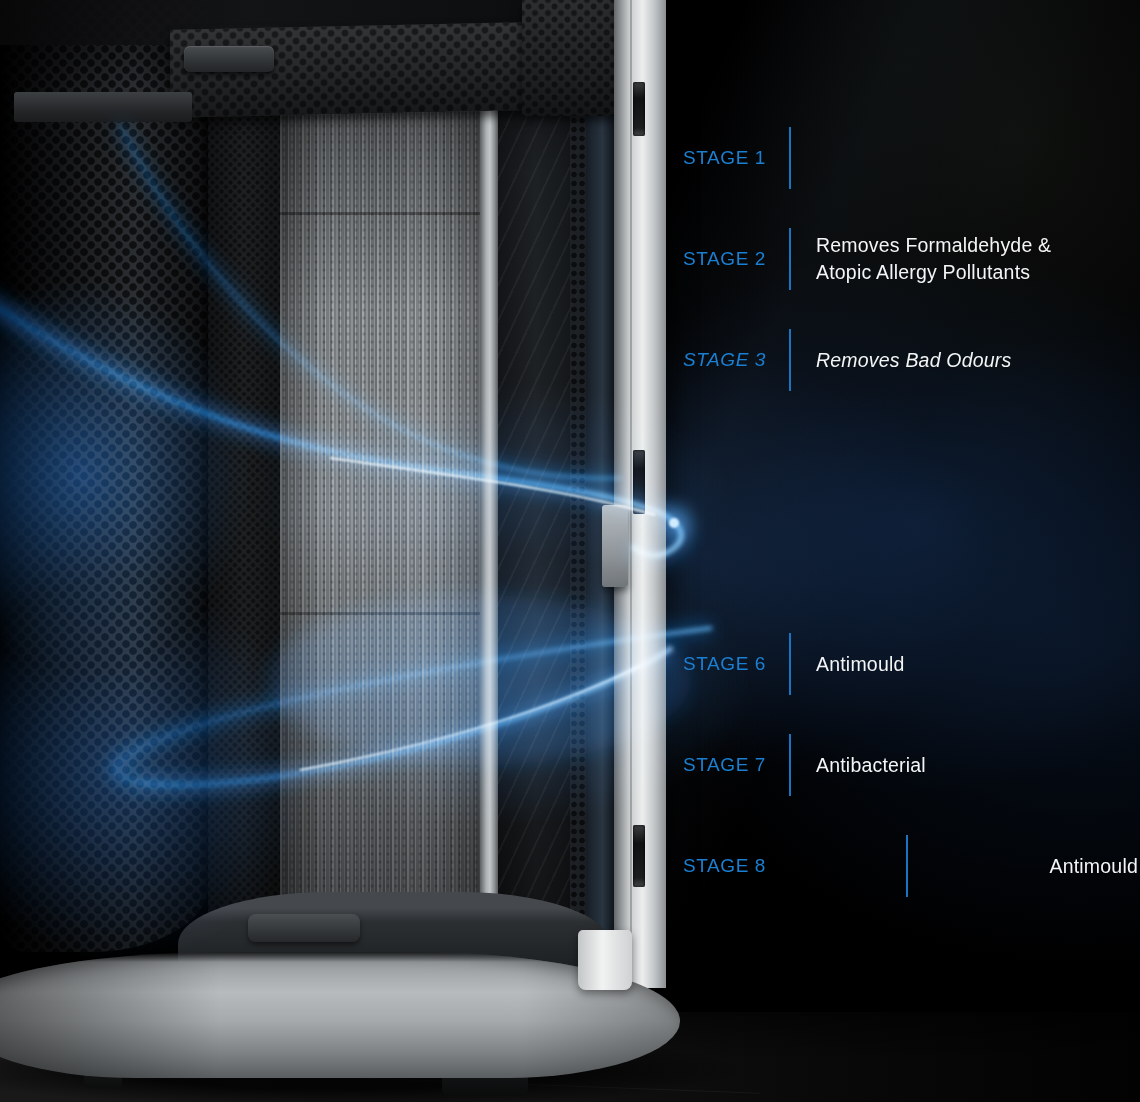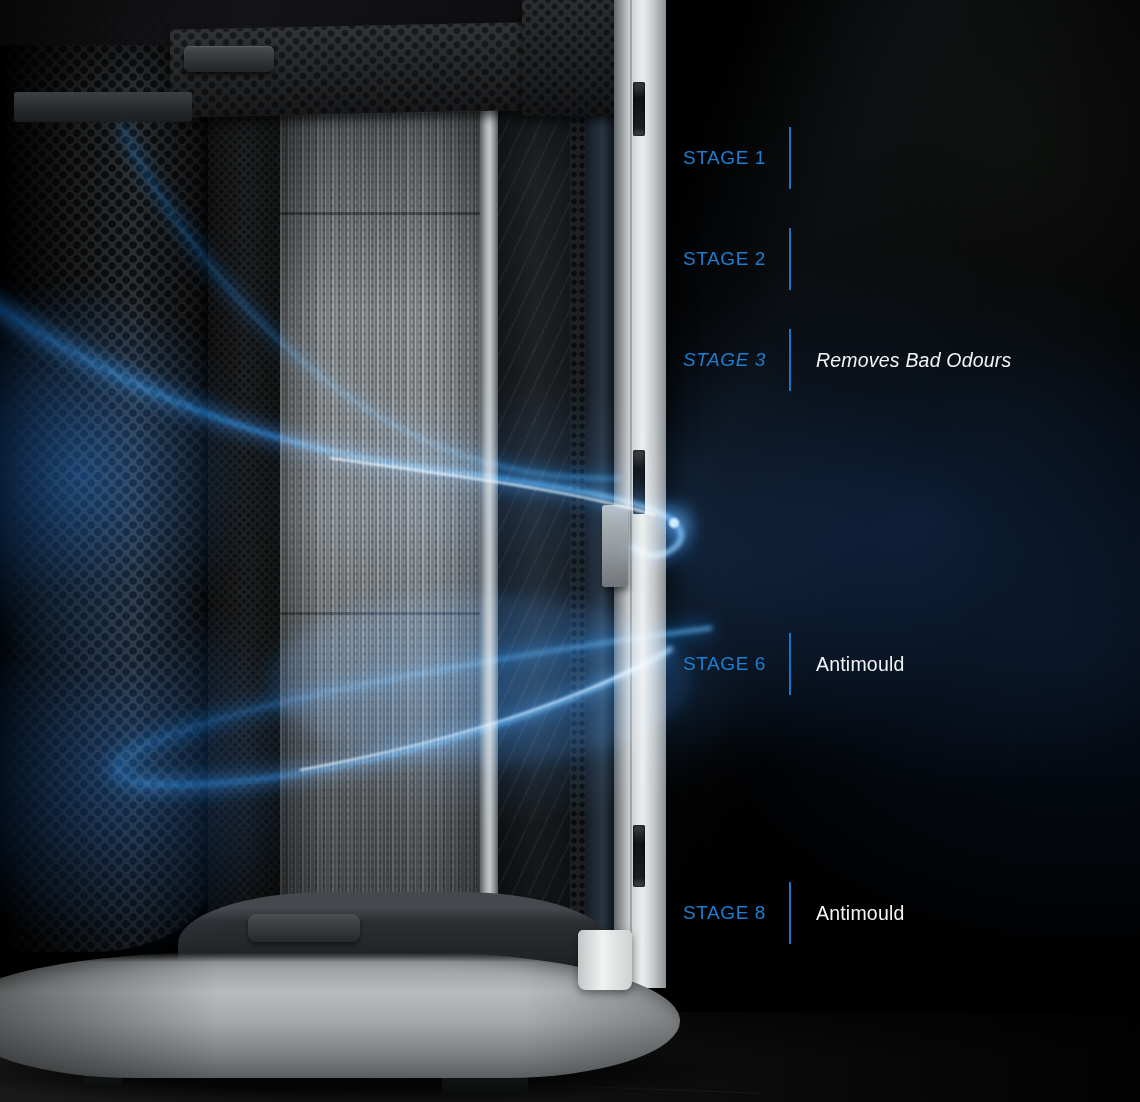--- a/index.html
+++ b/index.html
@@ -327,42 +327,53 @@
 
   <div class="stage-list">
   <div class="stage-row" style="top: 127px;">
     <div class="stage-label">STAGE 1</div>
     <div class="stage-divider"></div>
   </div>
 
   <div class="stage-row" style="top: 228px;">
     <div class="stage-label">STAGE 2</div>
     <div class="stage-divider"></div>
+    <div class="stage-desc">
+          <div class="stage-line">Removes Formaldehyde &amp;</div>
+          <div class="stage-line">Atopic Allergy Pollutants</div>
+        </div>
   </div>
 
   <div class="stage-row" style="top: 329px; font-style: italic;">
     <div class="stage-label">STAGE 3</div>
     <div class="stage-divider"></div>
     <div class="stage-desc">
           <div class="stage-line">Removes Bad Odours</div>
         </div>
   </div>
 
 
 
   <div class="stage-row" style="top: 633px;">
     <div class="stage-label">STAGE 6</div>
     <div class="stage-divider"></div>
     <div class="stage-desc">
           <div class="stage-line">Antimould</div>
         </div>
   </div>
 
-
-  <div class="stage-row" style="top: 882px;">
+  <div class="stage-row" style="top: 734px;">
+    <div class="stage-label">STAGE 7</div>
+    <div class="stage-divider"></div>
+    <div class="stage-desc">
+          <div class="stage-line">Antibacterial</div>
+        </div>
+  </div>
+
+  <div class="stage-row" style="top: 835px; justify-content: space-between;">
     <div class="stage-label">STAGE 8</div>
     <div class="stage-divider"></div>
     <div class="stage-desc">
           <div class="stage-line">Antimould</div>
         </div>
   </div>
 </div>
 </div>
 
 </body></html>

